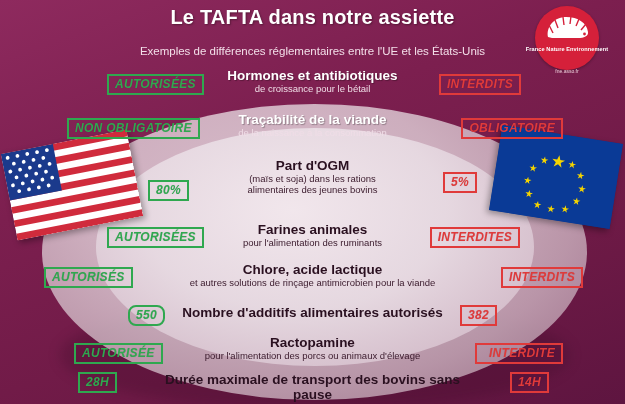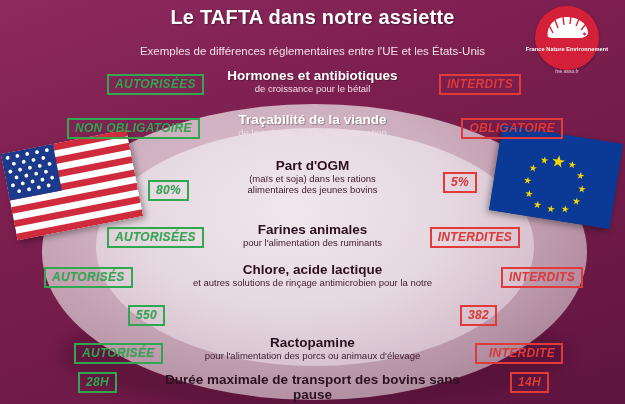--- a/index.html
+++ b/index.html
@@ -309,27 +309,30 @@
         <div class="lbl-main">Farines animales</div>
         <div class="lbl-sub">pour l'alimentation des ruminants</div>
       </div>
       <div class="tag red" style="right:105px; top:5px;">INTERDITES</div>
     </div>
 
     <div class="row" style="top:262px;">
       <div class="tag green" style="left:44px; top:5px;">AUTORISÉS</div>
       <div class="center-block" style="width:360px;">
         <div class="lbl-main">Chlore, acide lactique</div>
-        <div class="lbl-sub">et autres solutions de rinçage antimicrobien pour la notre</div>
+        <div class="lbl-sub">et autres solutions de rinçage antimicrobien pour la viande</div>
       </div>
       <div class="tag red" style="right:42px; top:5px;">INTERDITS</div>
     </div>
 
     <div class="row" style="top:305px;">
-      <div class="tag green" style="left:128px; top:0px;">550</div>
+      <div class="tag green" style="left:128px; top:0px;border-radius:8px;">550</div>
+      <div class="center-block" style="width:300px;">
+        <div class="lbl-main">Nombre d'additifs alimentaires autorisés</div>
+      </div>
       <div class="tag red" style="right:128px; top:0px;">382</div>
     </div>
 
     <div class="row" style="top:335px;">
       <div class="tag green" style="left:74px; top:8px;text-align:right;">AUTORISÉE</div>
       <div class="center-block" style="width:320px;">
         <div class="lbl-main">Ractopamine</div>
         <div class="lbl-sub">pour l'alimentation des porcs ou animaux d'élevage</div>
       </div>
       <div class="tag red" style="right:62px; top:8px;padding-left:12px;">INTERDITE</div>

